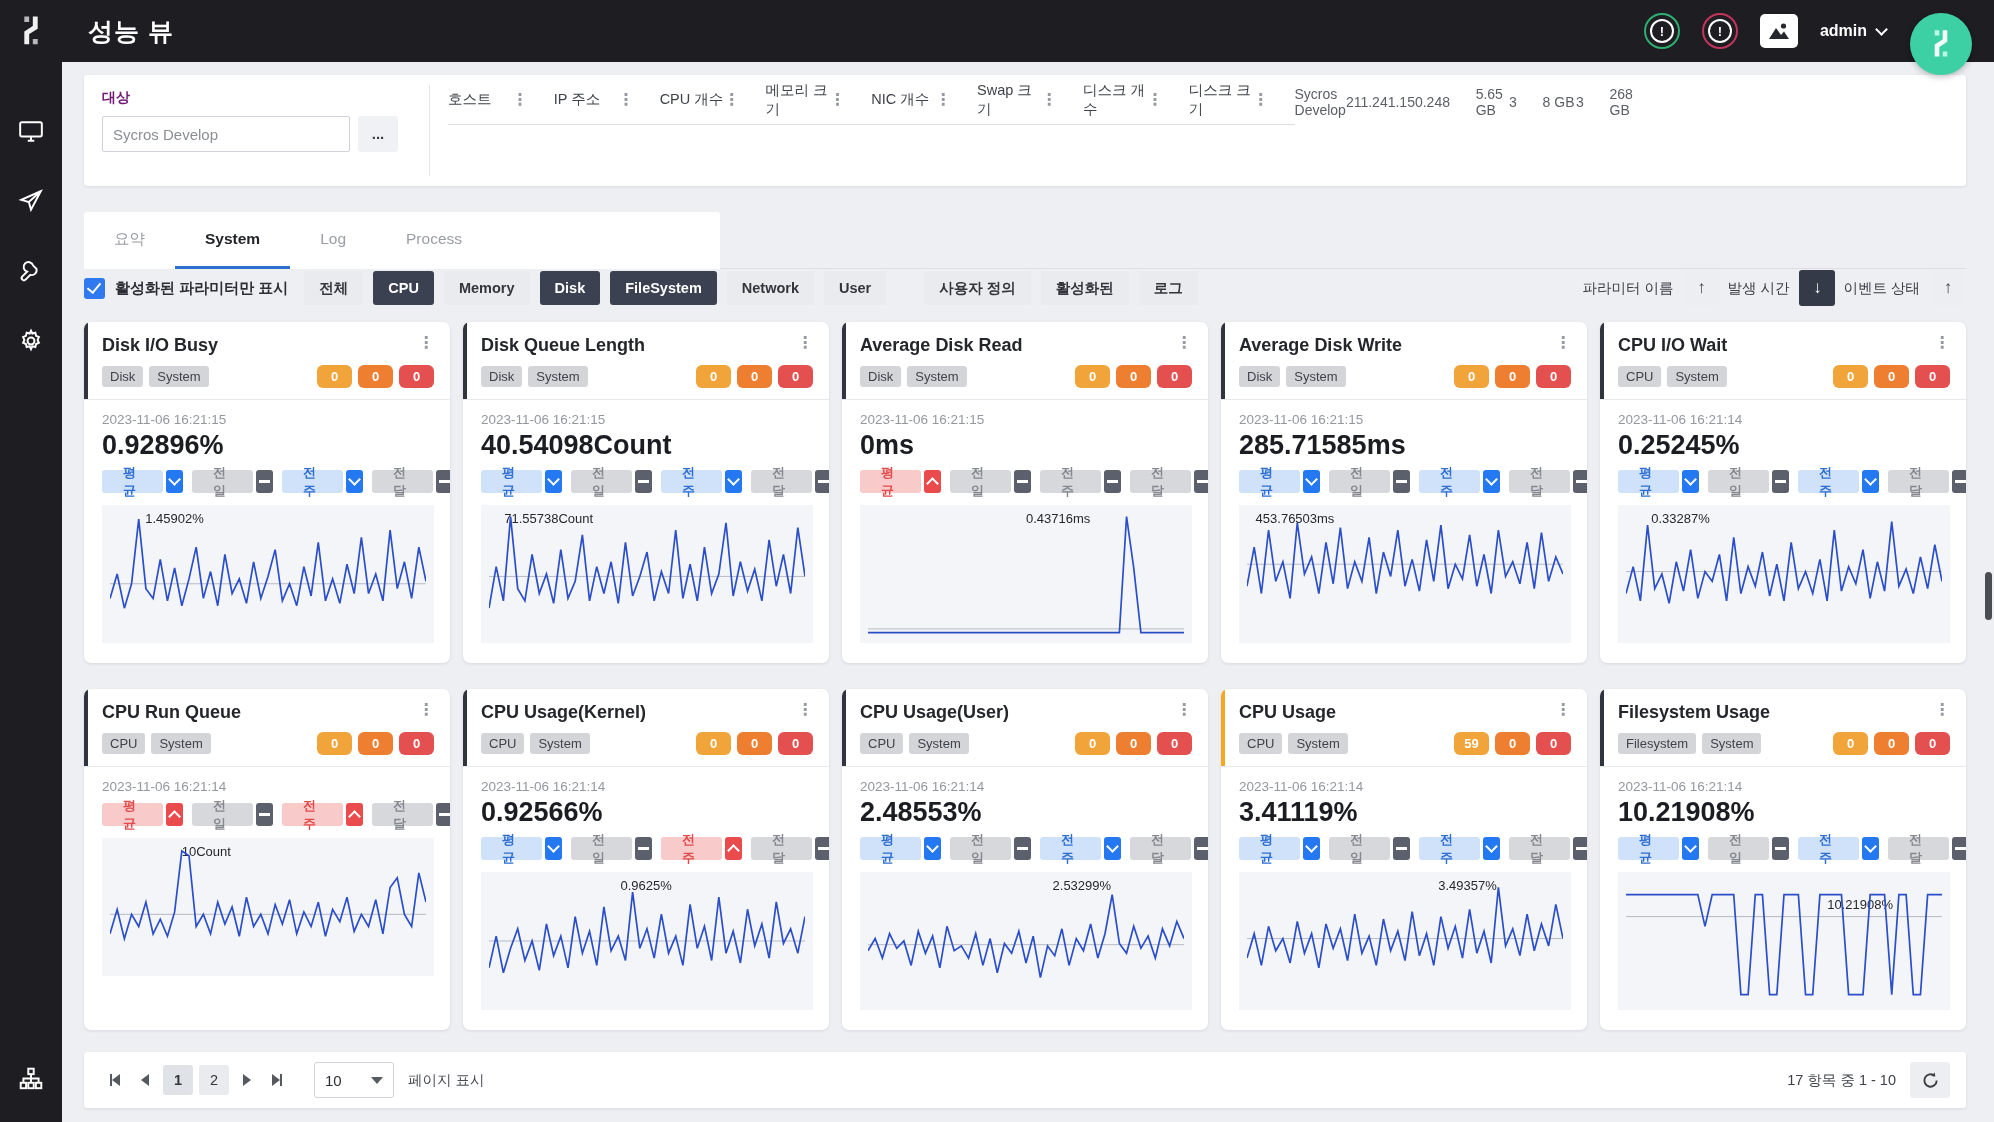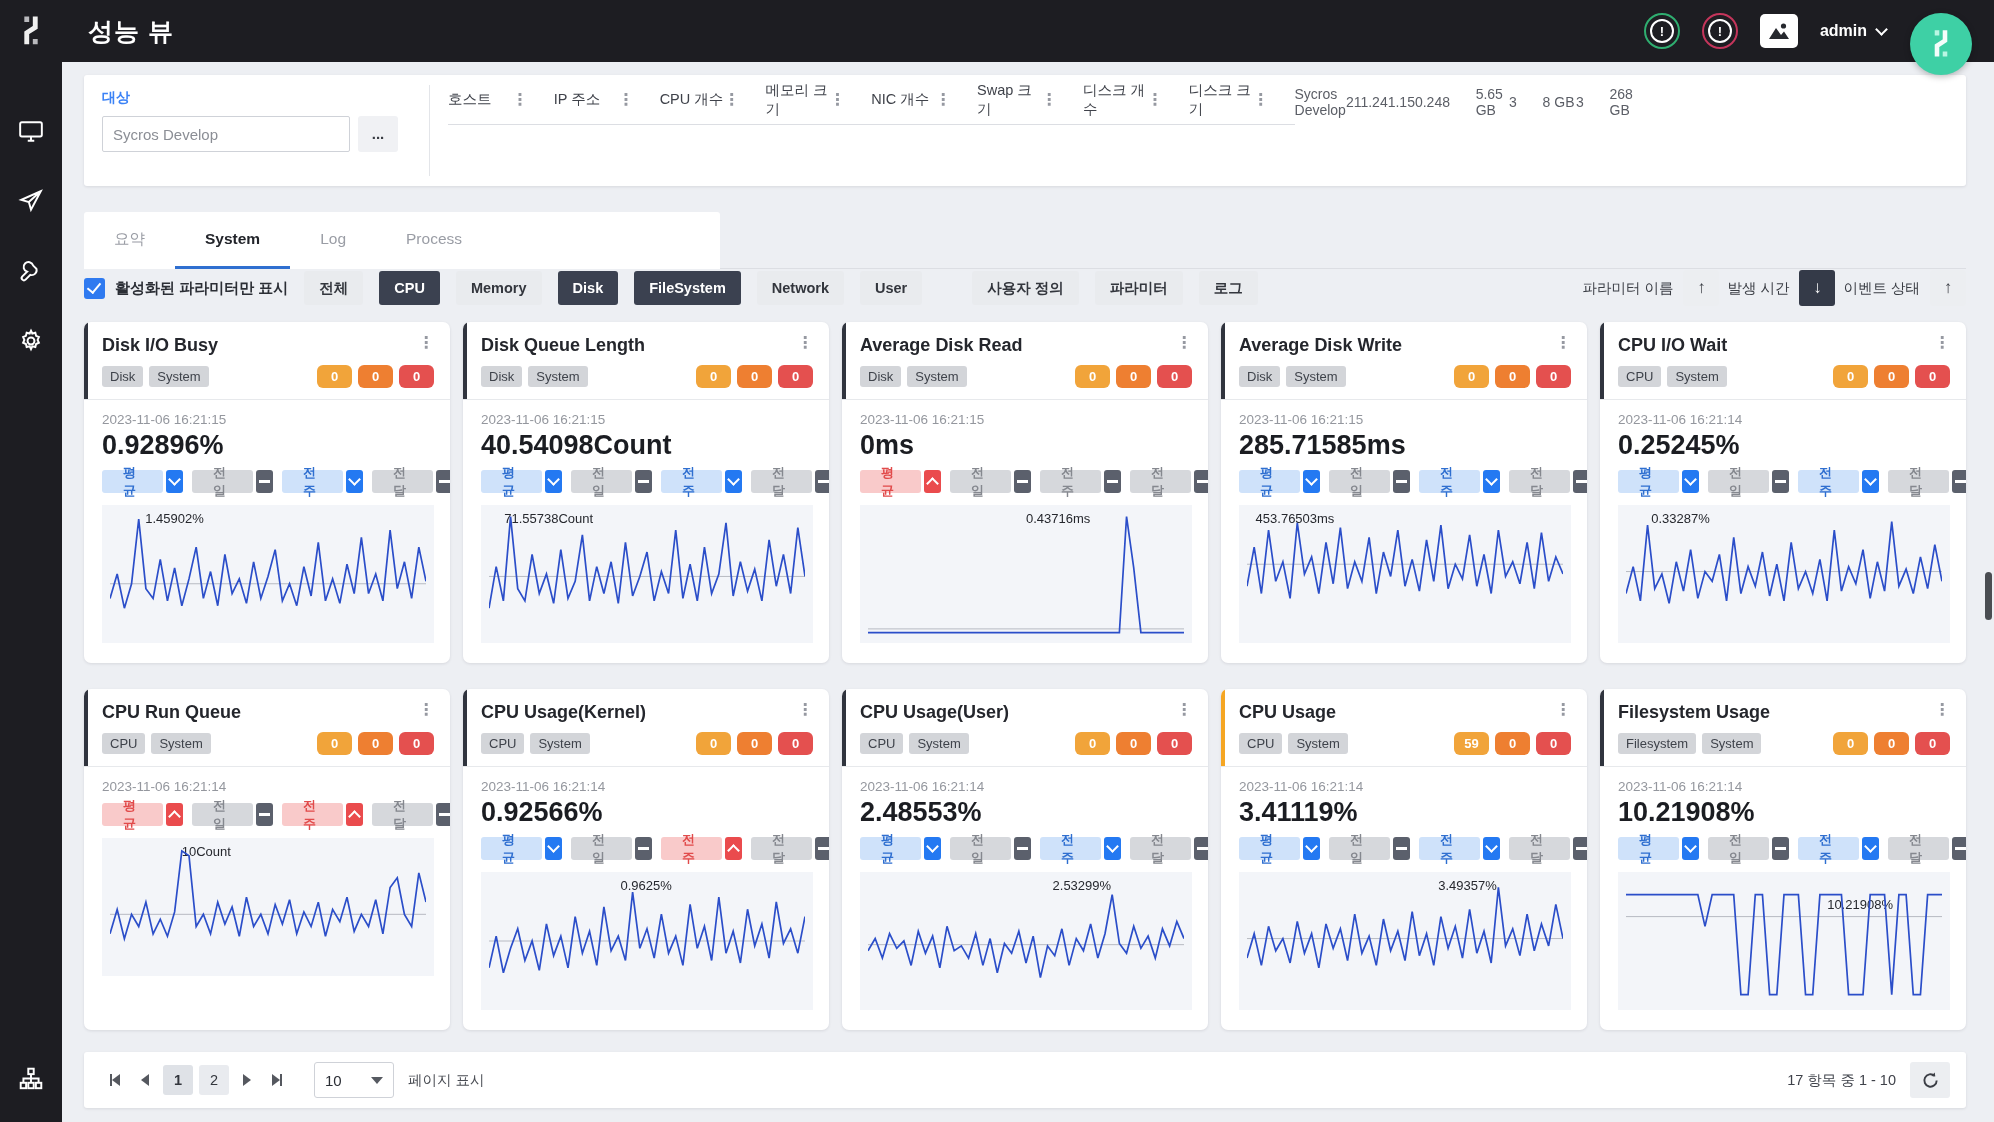--- a/index.html
+++ b/index.html
@@ -27,21 +27,21 @@
   
   .sidebar { position:absolute; left:0; top:62px; width:62px; height:1060px; background:#1d1d22; z-index:20; }
   .side-icons { display:flex; flex-direction:column; align-items:center; gap:44px; padding-top:56px; }
   .side-ic { width:26px; height:26px; cursor:pointer; }
   .side-bottom { position:absolute; bottom:30px; left:0; width:62px; display:flex; justify-content:center; }
 
   
   .top-panel { position:absolute; left:84px; top:75px; width:1882px; height:111px; background:#fff;
     border-radius:3px; box-shadow:0 1px 3px rgba(20,24,40,.10); display:flex; }
   .target-box { width:345px; padding:14px 18px; }
-  .target-label { font-size:14px; font-weight:bold; color:#3b82f6; margin-bottom:9px; }
+  .target-label { font-size:14px; font-weight:bold; color:#701a75; margin-bottom:9px; }
   .target-row { display:flex; gap:8px; }
   .target-input { width:248px; height:36px; border:1px solid #cfd2d8; border-radius:2px; padding:0 10px;
     font-size:15px; color:#8b8e95; font-family:inherit; background:#fff; }
   .more-btn { width:40px; height:36px; background:#f0f1f4; border:none; border-radius:3px; font-size:15px;
     font-weight:bold; color:#3a3d44; cursor:pointer; line-height:10px; }
   .vdiv { width:1px; background:#e3e5e9; margin:10px 0; }
   .host-table { flex:1; padding:0 14px 0 18px; display:flex; flex-direction:row; }
   .ht-row { display:flex; }
   .ht-head-row { height:50px; align-items:center; border-bottom:1px solid #dcdee3; }
   .ht-val-row { height:54px; align-items:center; }
@@ -56,21 +56,21 @@
   .tab { padding:0 30px; display:flex; align-items:center; font-size:15.5px; color:#9a9da5; cursor:pointer;
     border-bottom:3px solid transparent; height:100%; }
   .tab.active { color:#22242a; font-weight:bold; border-bottom-color:#2f6fd0; }
 
   
   .filter-row { position:absolute; left:84px; top:268px; width:1882px; height:40px; display:flex; align-items:center; }
   .cbx { width:21px; height:21px; background:#2f7af0; border-radius:3px; position:relative; cursor:pointer; flex:none; }
   .cbx::after { content:""; position:absolute; left:6px; top:2px; width:6px; height:11px;
     border-right:2.5px solid #fff; border-bottom:2.5px solid #fff; transform:rotate(40deg); }
   .cbx-label { font-size:15px; font-weight:bold; color:#2b2e35; margin:0 16px 0 10px; }
-  .chips { display:flex; gap:16px;justify-content:flex-end; }
+  .chips { display:flex; gap:10px;justify-content:flex-end; }
   .chip { height:34px; padding:0 15px; display:flex; align-items:center; border-radius:3px; background:#e9ebee;
     color:#33363d; font-size:14.5px; font-weight:bold; cursor:pointer; }
   .chip.active { background:#3b4150; color:#fff; }
   .chip-gap { width:18px; }
   .sorters { margin-left:auto; display:flex; align-items:center; gap:8px; }
   .sorter { display:flex; align-items:center; gap:10px; }
   .sorter-label { font-size:14.5px; color:#3b3e45; }
   .sort-btn { width:36px; height:36px; border-radius:3px; background:#eceef1; color:#3b3e45; border:none;
     font-size:17px; cursor:pointer; display:flex; align-items:center; justify-content:center; }
   .sort-btn.active { background:#343a48; color:#fff; }
@@ -270,21 +270,21 @@
   <div class="chips" id="chip-groups">
       <div class="chip">전체</div>
       <div class="chip active">CPU</div>
       <div class="chip">Memory</div>
       <div class="chip active">Disk</div>
       <div class="chip active">FileSystem</div>
       <div class="chip">Network</div>
       <div class="chip">User</div>
       <span class="chip-gap"></span>
       <div class="chip">사용자 정의</div>
-      <div class="chip">파라미터</div>
+      <div class="chip">활성화된</div>
       <div class="chip">로그</div>
     </div>
   <div class="sorters" id="sorters">
       <div class="sorter">
         <span class="sorter-label">파라미터 이름</span>
         <button class="sort-btn">↑</button>
       </div>
       <div class="sorter">
         <span class="sorter-label">발생 시간</span>
         <button class="sort-btn active">↓</button>

